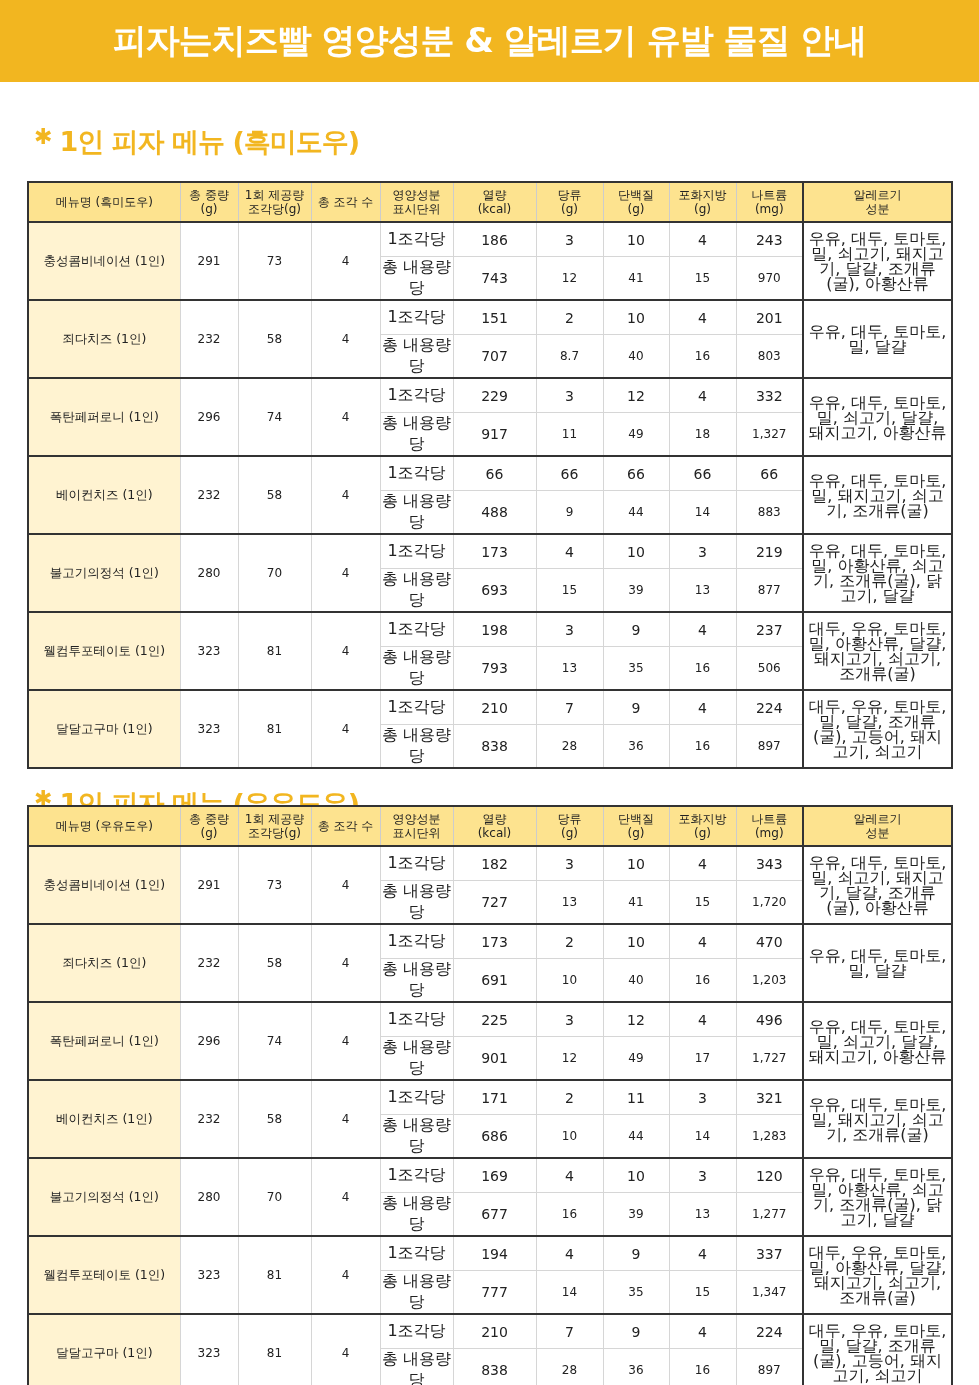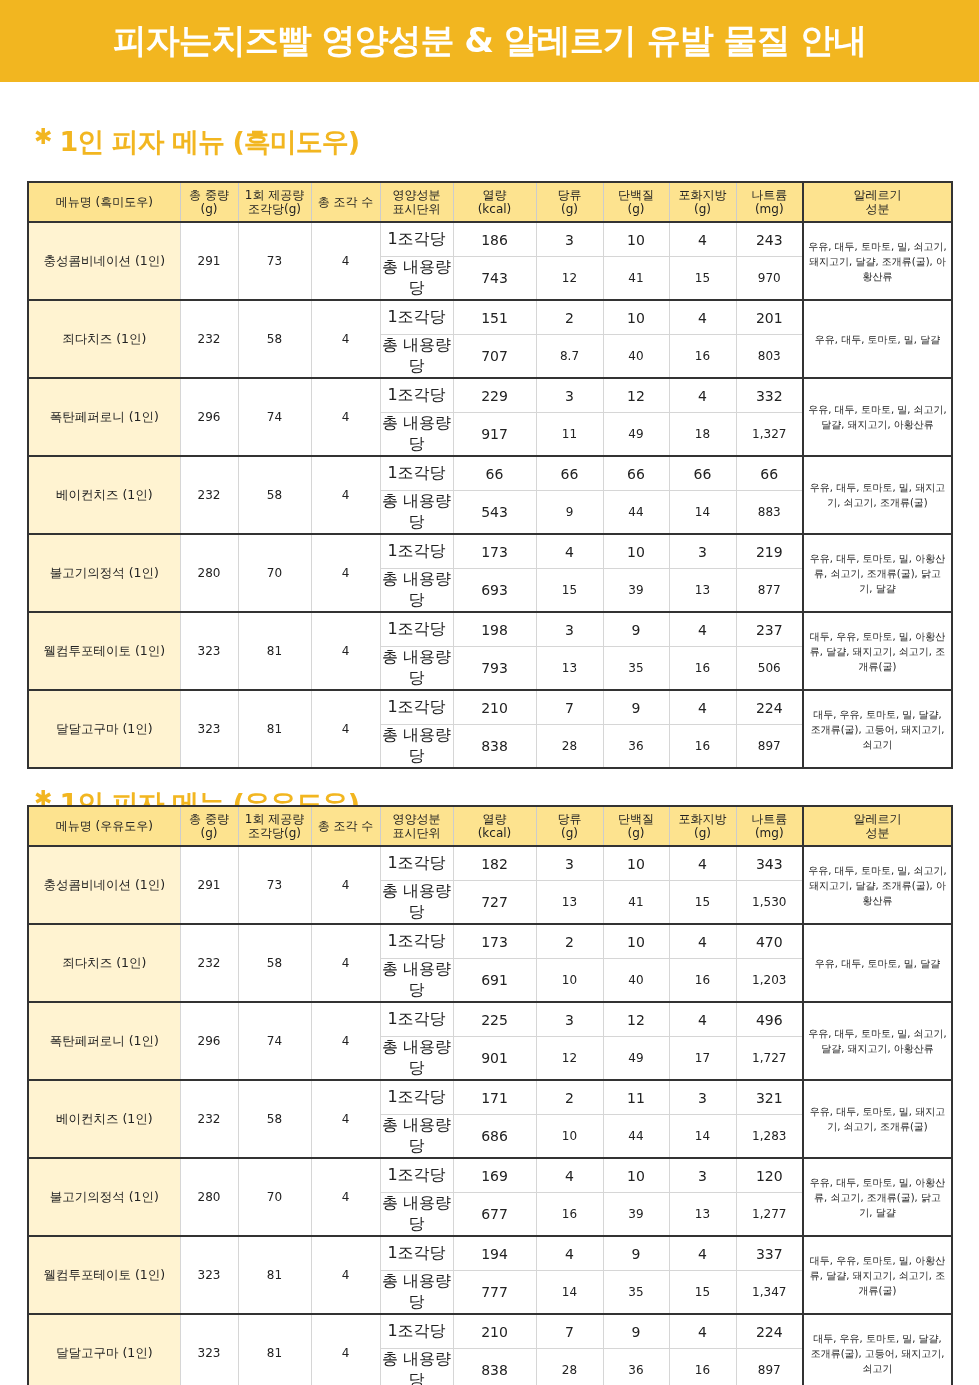--- a/index.html
+++ b/index.html
@@ -30,21 +30,21 @@
     border-left: 1px solid #d6d6d6; border-top: 1px solid #d6d6d6;
   }
   table.nut tr.block-start td { border-top: 2px solid #333; }
   table.nut tr.first-body td { border-top: none; }
   table.nut td.menu { background: #fff3d1; font-size: 12.5px; border-left: none; }
   table.nut th.menu-h { border-left: none; }
   table.nut td.unit { font-size: 16px; }
   table.nut td.num-lg { font-size: 14px; }
   table.nut td.num-sm { font-size: 12px; }
   table.nut td.allergen, table.nut th.allergen-h { border-left: 2px solid #333; }
-  table.nut td.allergen { font-size: 10px; line-height: 15px; padding: 0 4px; }
+  table.nut td.allergen { font-size: 16px; line-height: 15px; padding: 0 4px; }
 </style>
 </head>
 <body>
 
 <div class="banner">
   <div class="banner-title">피자는치즈빨 영양성분 &amp; 알레르기 유발 물질 안내</div>
 </div>
 
 <div class="section-title" style="top:124px;">
   <span class="star">✱</span><span>1인 피자 메뉴 (흑미도우)</span>
@@ -157,21 +157,21 @@
       <td class="unit">1조각당</td>
       <td class="num-lg">66</td>
       <td class="num-lg">66</td>
       <td class="num-lg">66</td>
       <td class="num-lg">66</td>
       <td class="num-lg">66</td>
       <td rowspan="2" class="allergen">우유, 대두, 토마토, 밀, 돼지고기, 쇠고기, 조개류(굴)</td>
     </tr>
     <tr>
       <td class="unit">총 내용량 당</td>
-      <td class="num-lg">543</td>
+      <td class="num-lg">488</td>
       <td class="num-sm">9</td>
       <td class="num-sm">44</td>
       <td class="num-sm">14</td>
       <td class="num-sm">883</td>
     </tr>
       <tr class="block-start">
       <td rowspan="2" class="menu">불고기의정석 (1인)</td>
       <td rowspan="2" class="num-sm">280</td>
       <td rowspan="2" class="num-sm">70</td>
       <td rowspan="2" class="num-sm">4</td>
@@ -288,21 +288,21 @@
       <td class="num-lg">4</td>
       <td class="num-lg">343</td>
       <td rowspan="2" class="allergen">우유, 대두, 토마토, 밀, 쇠고기, 돼지고기, 달걀, 조개류(굴), 아황산류</td>
     </tr>
     <tr>
       <td class="unit">총 내용량 당</td>
       <td class="num-lg">727</td>
       <td class="num-sm">13</td>
       <td class="num-sm">41</td>
       <td class="num-sm">15</td>
-      <td class="num-sm">1,530</td>
+      <td class="num-sm">1,720</td>
     </tr>
       <tr class="block-start">
       <td rowspan="2" class="menu">죄다치즈 (1인)</td>
       <td rowspan="2" class="num-sm">232</td>
       <td rowspan="2" class="num-sm">58</td>
       <td rowspan="2" class="num-sm">4</td>
       <td class="unit">1조각당</td>
       <td class="num-lg">173</td>
       <td class="num-lg">2</td>
       <td class="num-lg">10</td>

